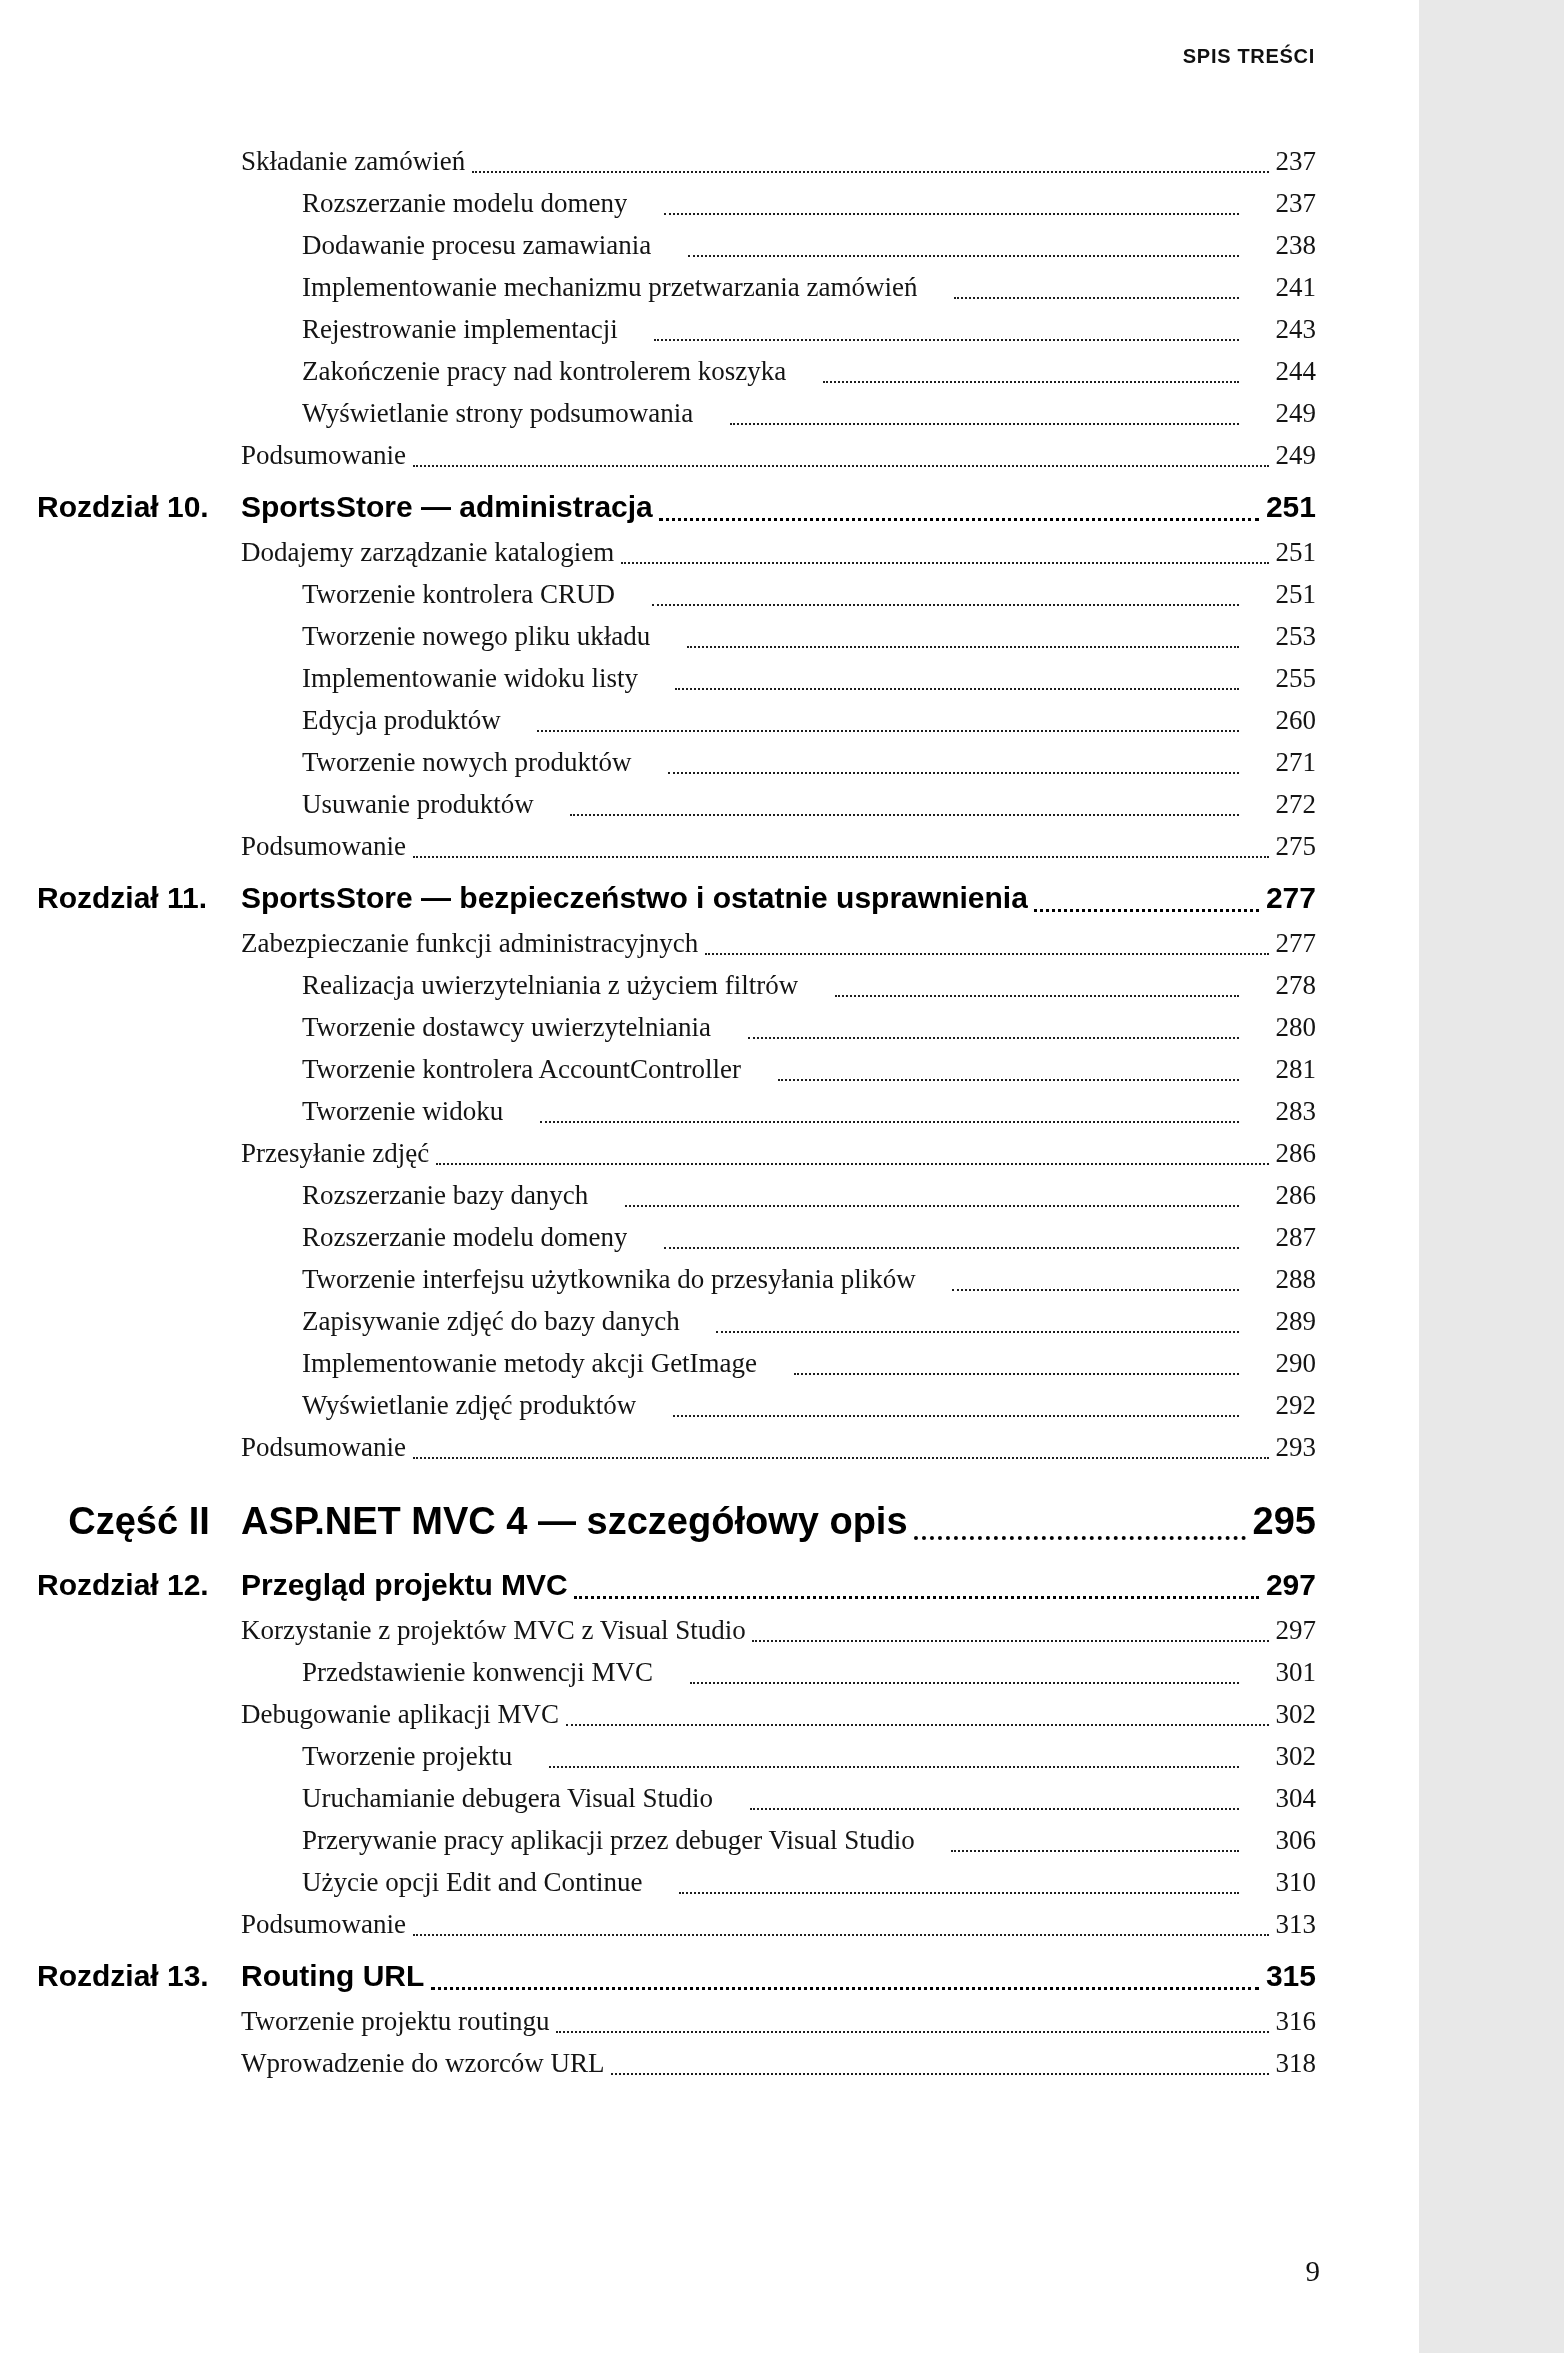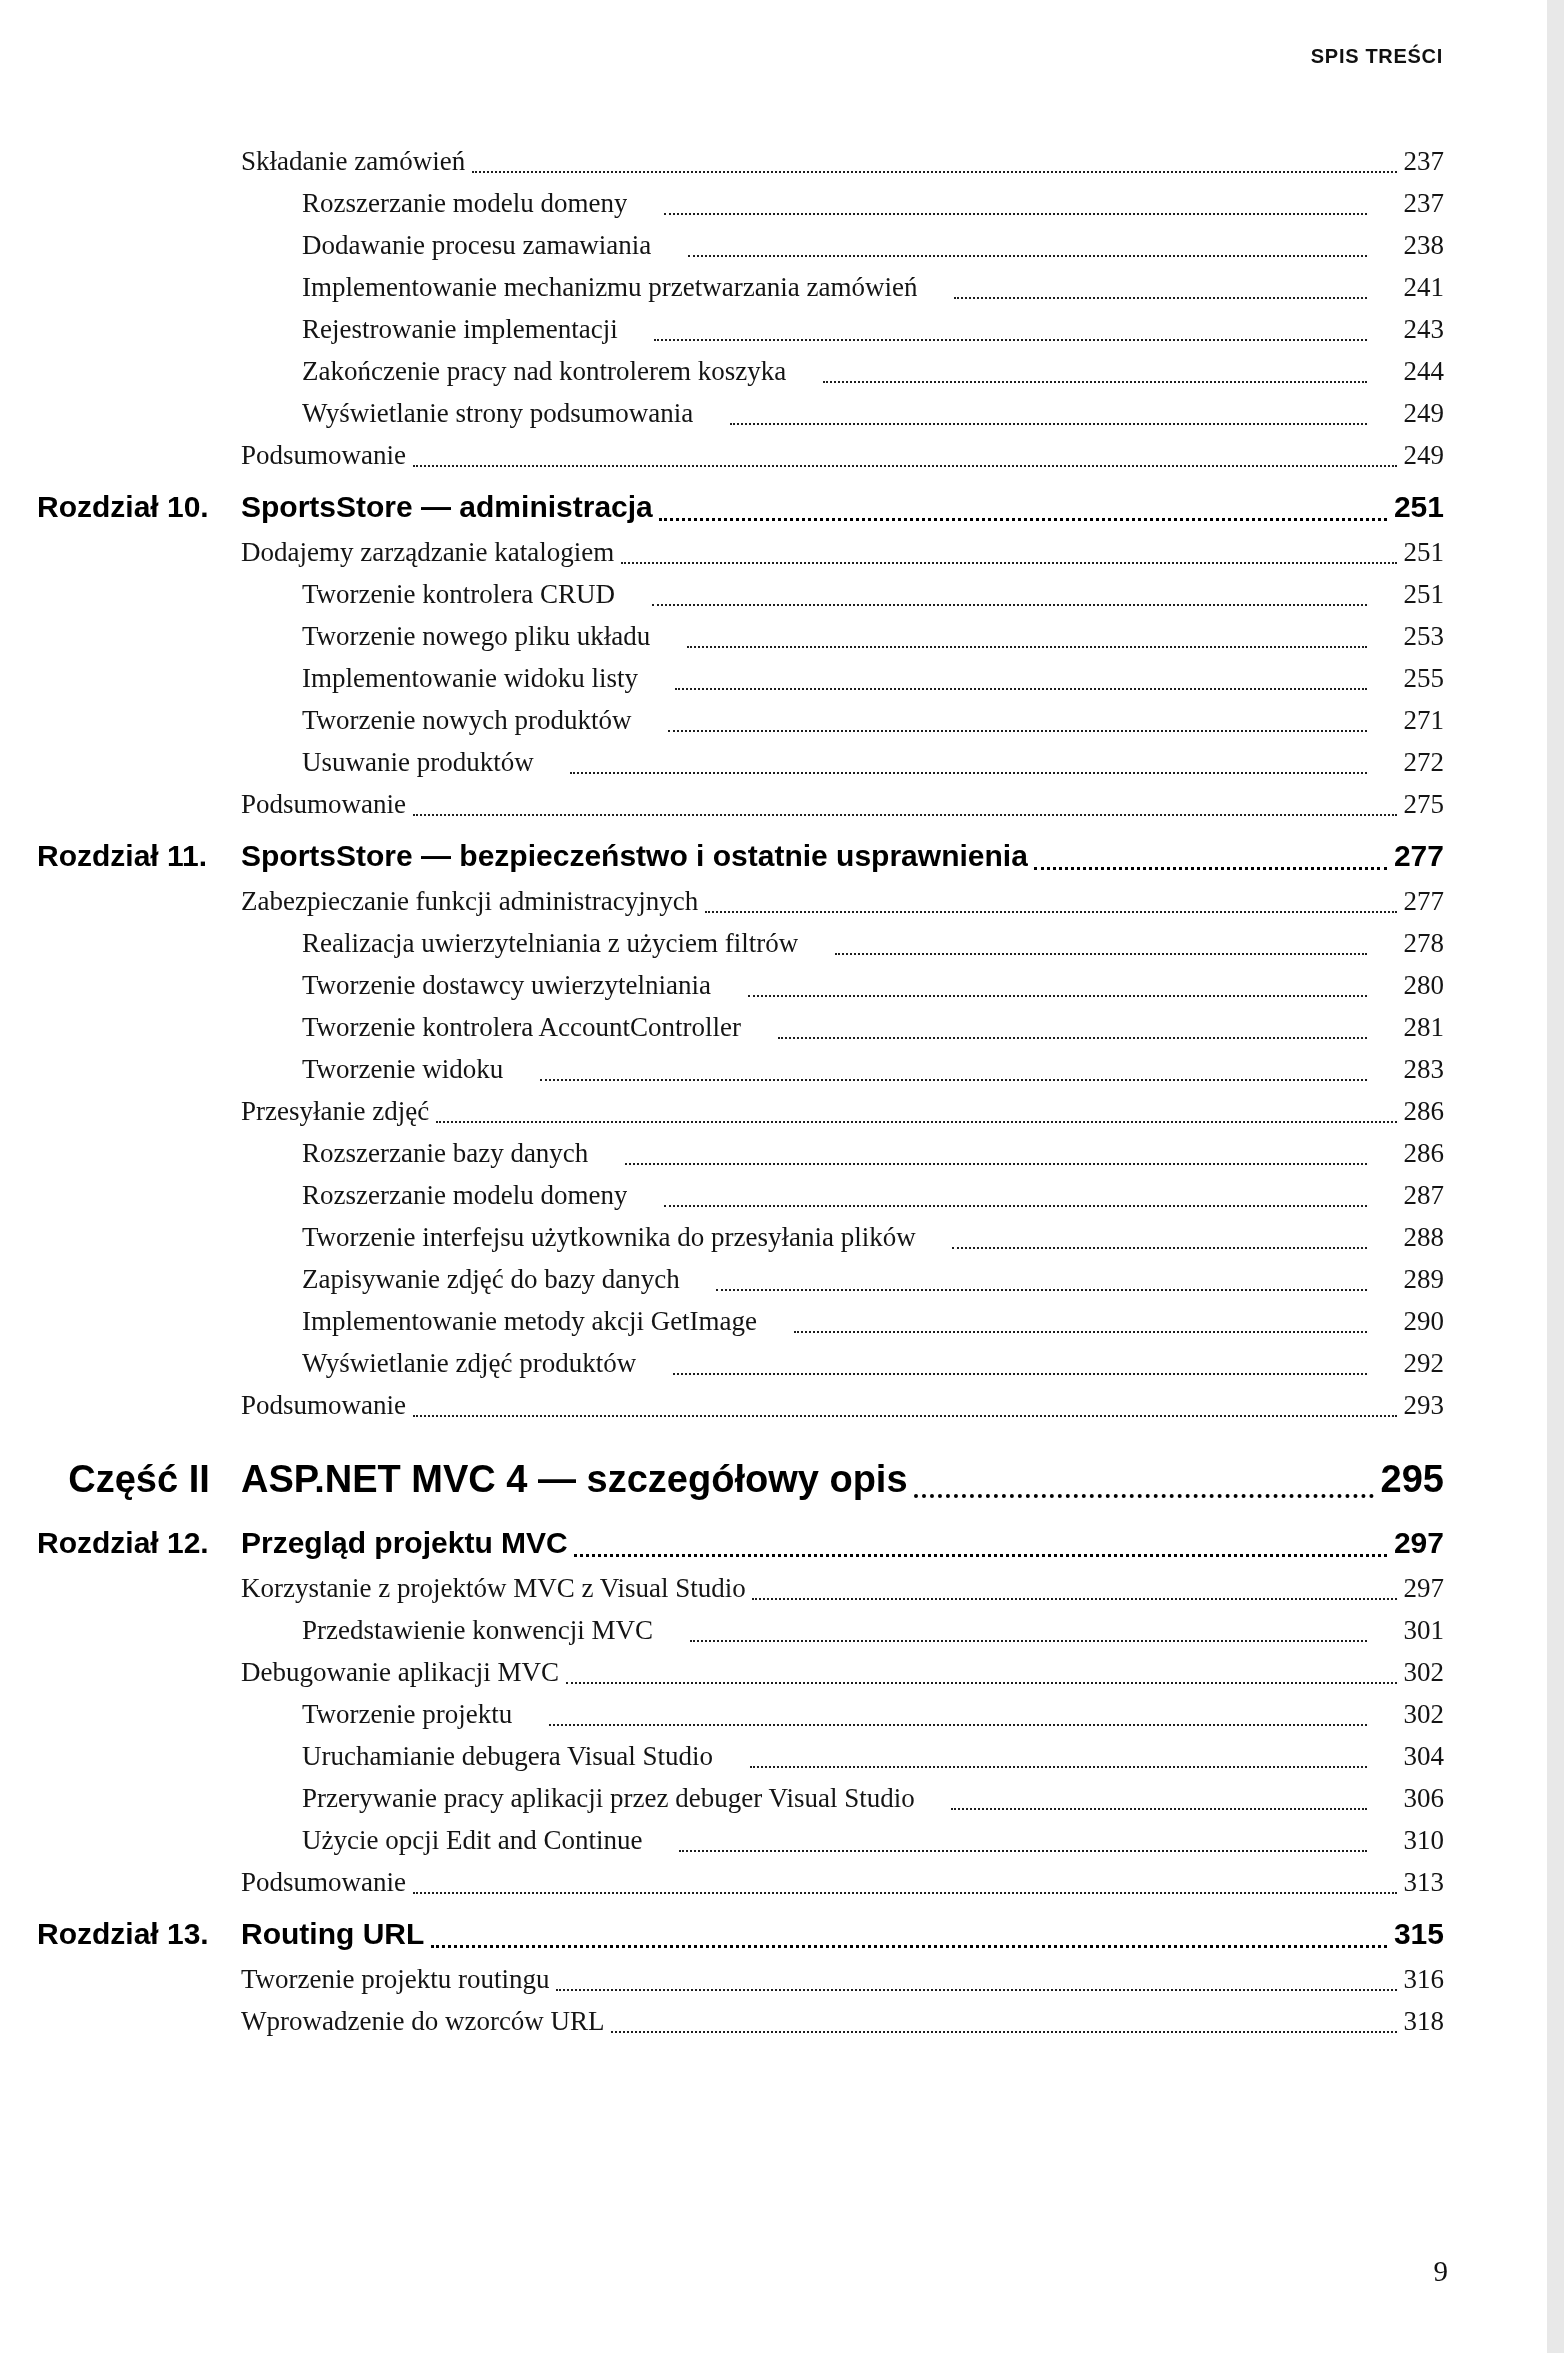--- a/index.html
+++ b/index.html
@@ -1,18 +1,18 @@
 <!DOCTYPE html>
 <html style="font-size:10.5px"><head>
 <meta charset="utf-8">
 <style>
   html, body { margin: 0; padding: 0; background: #e8e8e8; }
   .page {
     position: relative;
-    width: 1547px;
+    width: 1419px;
     height: 2354px;
     background: #ffffff;
     font-family: "Liberation Serif", serif;
     color: #141414;
     overflow: hidden;
   }
   .running-head {
     position: absolute;
     top: 45px;
     right: 104px;
@@ -128,20 +128,25 @@
         <span class="t">Tworzenie nowego pliku układu</span>
         <span class="dots"></span>
         <span class="p">253</span>
       </div>
       <div class="row l2">
         <span class="t">Implementowanie widoku listy</span>
         <span class="dots"></span>
         <span class="p">255</span>
       </div>
       <div class="row l2">
+        <span class="t">Edycja produktów</span>
+        <span class="dots"></span>
+        <span class="p">260</span>
+      </div>
+      <div class="row l2">
         <span class="t">Tworzenie nowych produktów</span>
         <span class="dots"></span>
         <span class="p">271</span>
       </div>
       <div class="row l2">
         <span class="t">Usuwanie produktów</span>
         <span class="dots"></span>
         <span class="p">272</span>
       </div>
       <div class="row l1">

